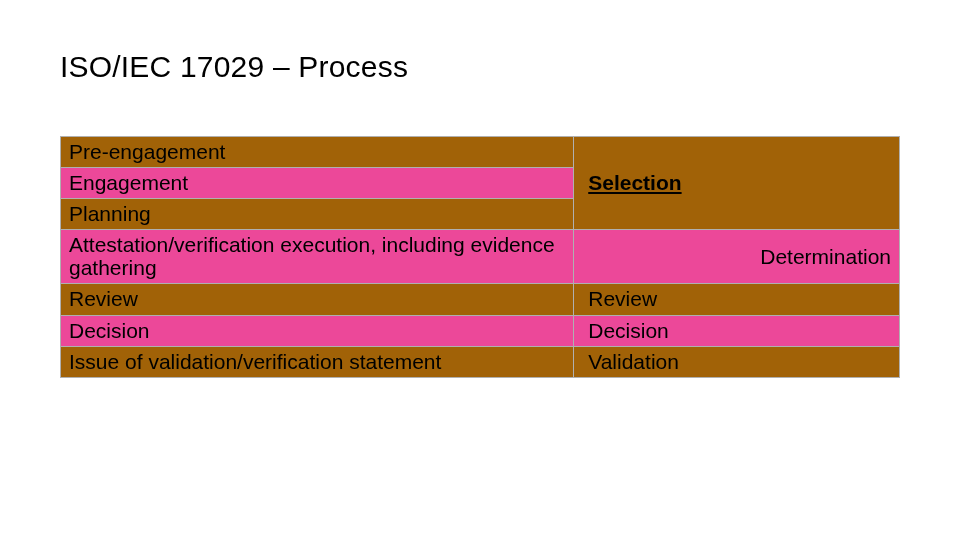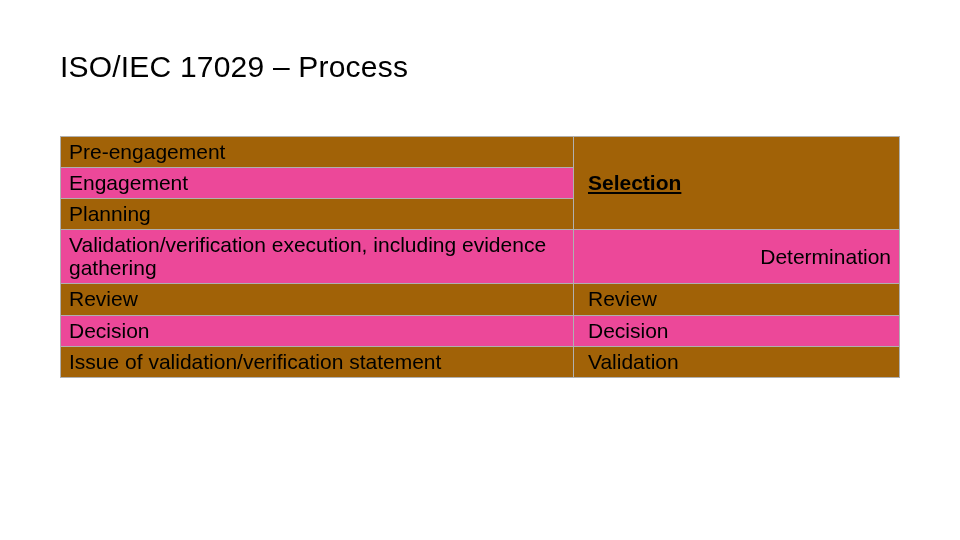--- a/index.html
+++ b/index.html
@@ -65,21 +65,21 @@
       <td class="left-col row-light">Pre-engagement</td>
       <td class="right-col row-light pad-right bold" rowspan="3" style="vertical-align: middle; text-decoration: underline;">Selection</td>
     </tr>
     <tr>
       <td class="left-col row-shade">Engagement</td>
     </tr>
     <tr>
       <td class="left-col row-light">Planning</td>
     </tr>
     <tr>
-      <td class="left-col row-shade">Validation/verification execution, including evidence gathering</td>
+      <td class="left-col row-shade">Attestation/verification execution, including evidence gathering</td>
       <td class="right-col row-shade pad-right" style="vertical-align: middle; text-align: right;">Determination</td>
     </tr>
     <tr>
       <td class="left-col row-light">Review</td>
       <td class="right-col row-light pad-right">Review</td>
     </tr>
     <tr>
       <td class="left-col row-shade">Decision</td>
       <td class="right-col row-shade pad-right">Decision</td>
     </tr>

